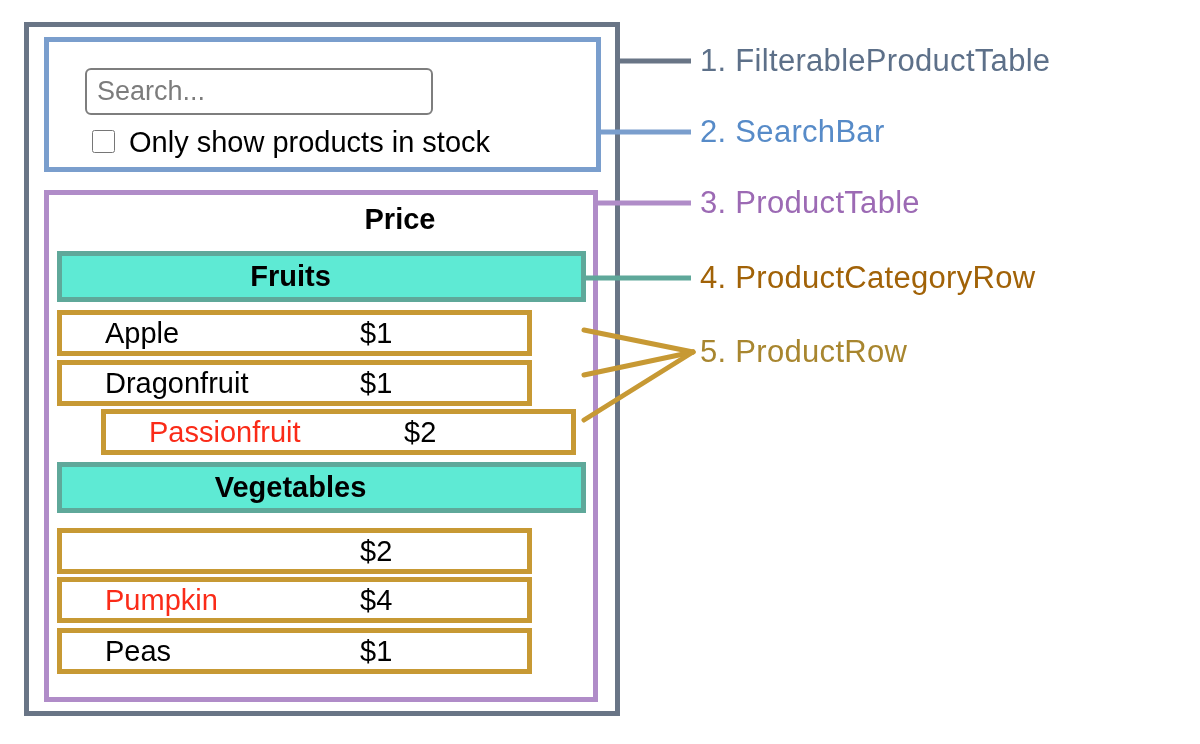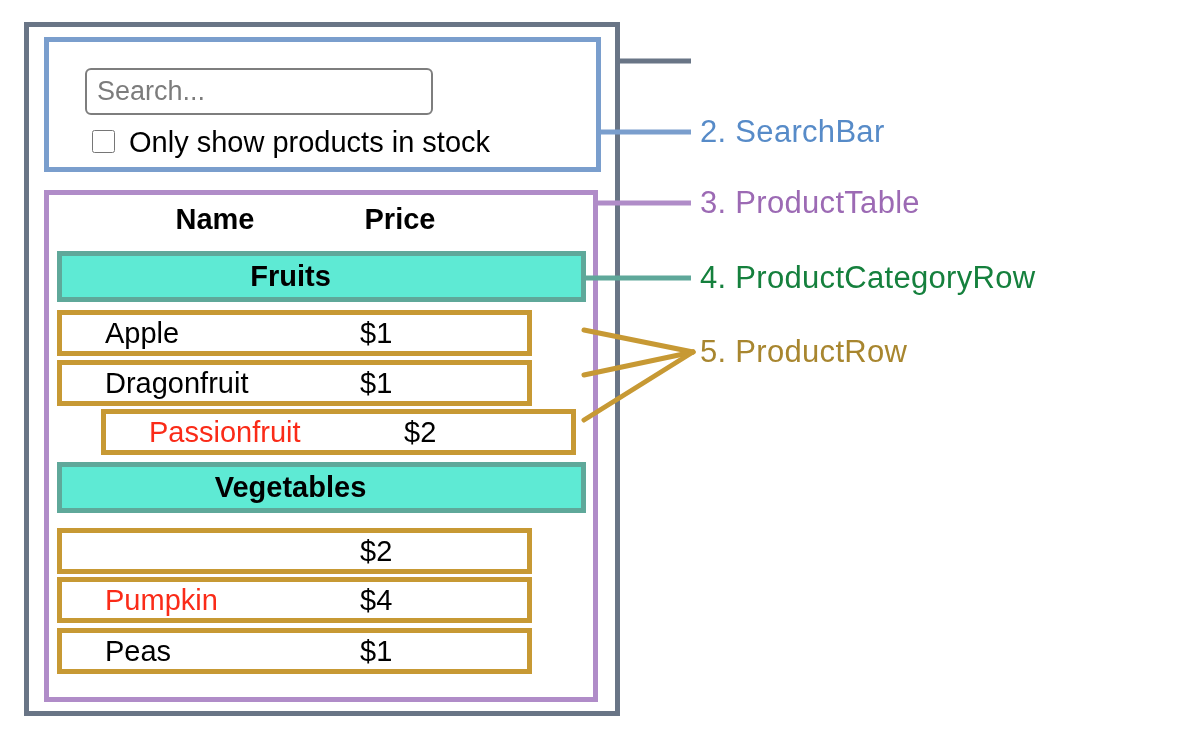--- a/index.html
+++ b/index.html
@@ -112,37 +112,36 @@
   .legend-label {
     left: 700px;
     transform: translateY(-50%);
     font-size: 31px;
     letter-spacing: 0.3px;
     white-space: nowrap;
   }
   .legend-label.l1 { top: 61px;  color: #5d7089; }
   .legend-label.l2 { top: 132px; color: #578bc8; }
   .legend-label.l3 { top: 203px; color: #9c6ab4; }
-  .legend-label.l4 { top: 278px; color: #15803d; }
+  .legend-label.l4 { top: 278px; color: #a16207; }
   .legend-label.l5 { top: 352px; color: #a8862f; }
 </style>
 </head>
 <body>
 
 <div id="stage">
 
   <div class="abs box-outer"></div>
 
   <div class="abs box-search"></div>
   <input class="abs search-input" type="text" placeholder="Search..." style="">
   <input class="abs stock-checkbox" type="checkbox" style="">
   <div class="abs stock-label">Only show products in stock</div>
 
   <div class="abs box-table"></div>
-  <div class="abs col-header name">Name</div>
   <div class="abs col-header price">Price</div>
 
   <div class="abs category-row fruits">Fruits</div>
 
   <div class="abs product-row row-apple">
     <span class="cell name">Apple</span>
     <span class="cell price">$1</span>
   </div>
   <div class="abs product-row row-dragonfruit">
     <span class="cell name">Dragonfruit</span>
@@ -170,18 +169,19 @@
   <svg id="connectors" viewBox="0 0 1200 744" xmlns="http://www.w3.org/2000/svg">
     <line x1="618" y1="61" x2="691" y2="61" stroke="#697586" stroke-width="5"></line>
     <line x1="598" y1="132" x2="691" y2="132" stroke="#7a9ecd" stroke-width="5"></line>
     <line x1="596" y1="203" x2="691" y2="203" stroke="#b08cc8" stroke-width="5"></line>
     <line x1="584" y1="278" x2="691" y2="278" stroke="#5fa89a" stroke-width="5"></line>
     <line x1="584" y1="330" x2="693" y2="352" stroke="#c79934" stroke-width="5" stroke-linecap="round"></line>
     <line x1="584" y1="375" x2="693" y2="352" stroke="#c79934" stroke-width="5" stroke-linecap="round"></line>
     <line x1="584" y1="420" x2="693" y2="352" stroke="#c79934" stroke-width="5" stroke-linecap="round"></line>
   </svg>
 
+  <div class="abs legend-label l1">1. FilterableProductTable</div>
   <div class="abs legend-label l2">2. SearchBar</div>
   <div class="abs legend-label l3">3. ProductTable</div>
   <div class="abs legend-label l4">4. ProductCategoryRow</div>
   <div class="abs legend-label l5">5. ProductRow</div>
 
 </div>
 
 </body></html>

